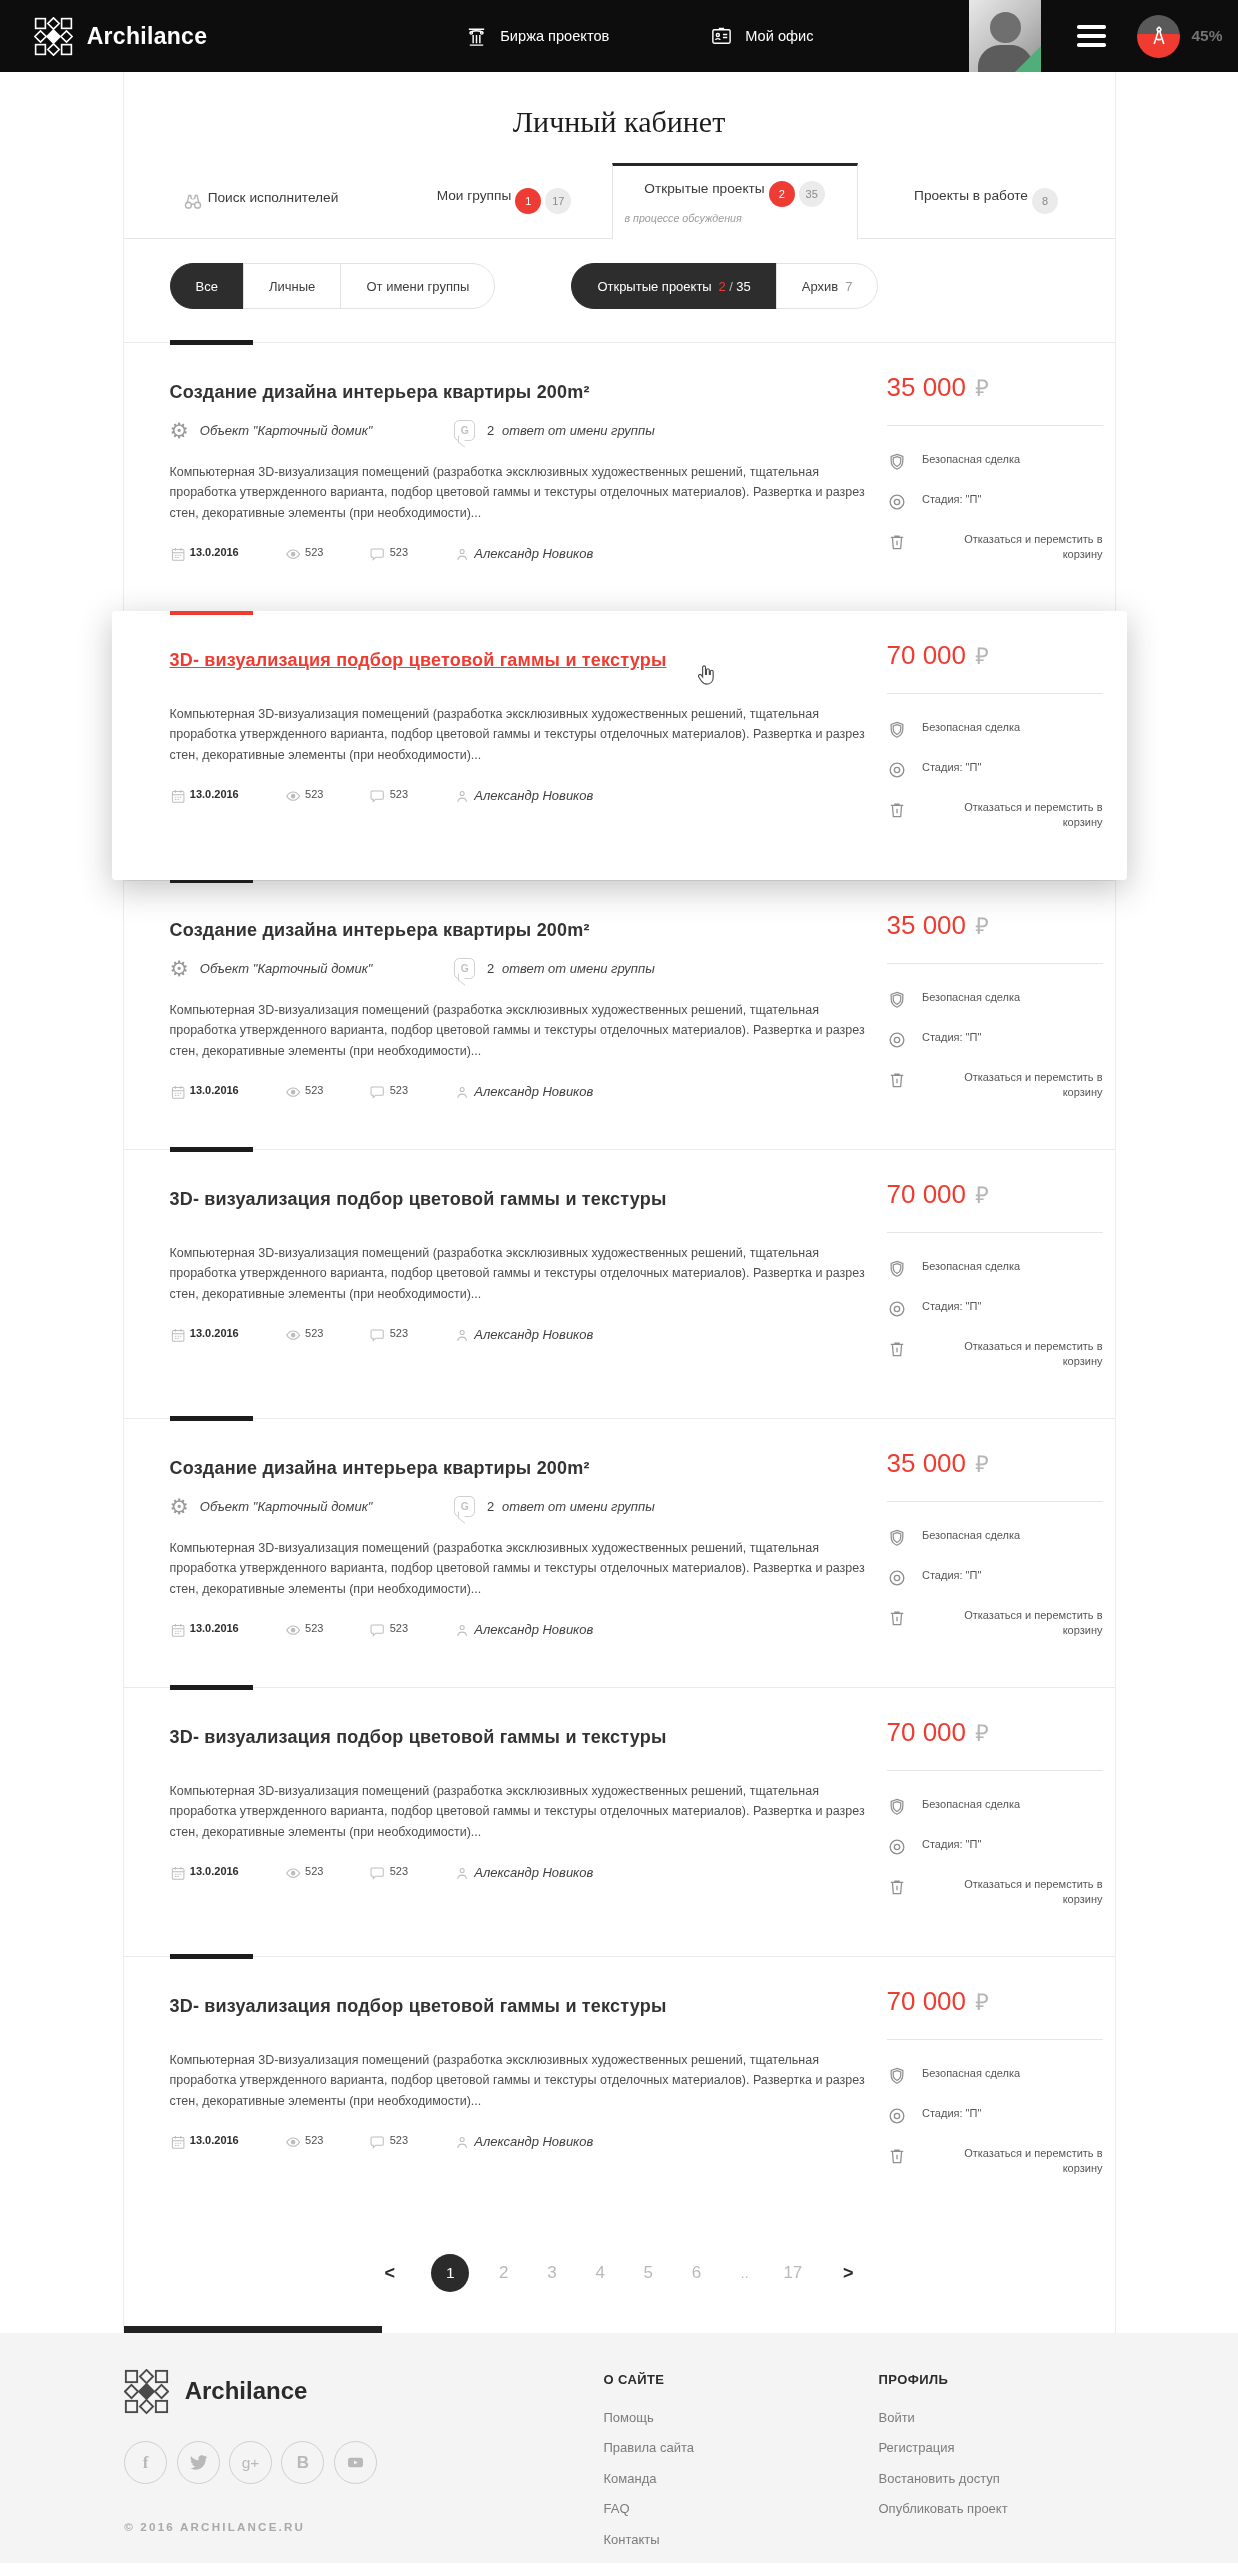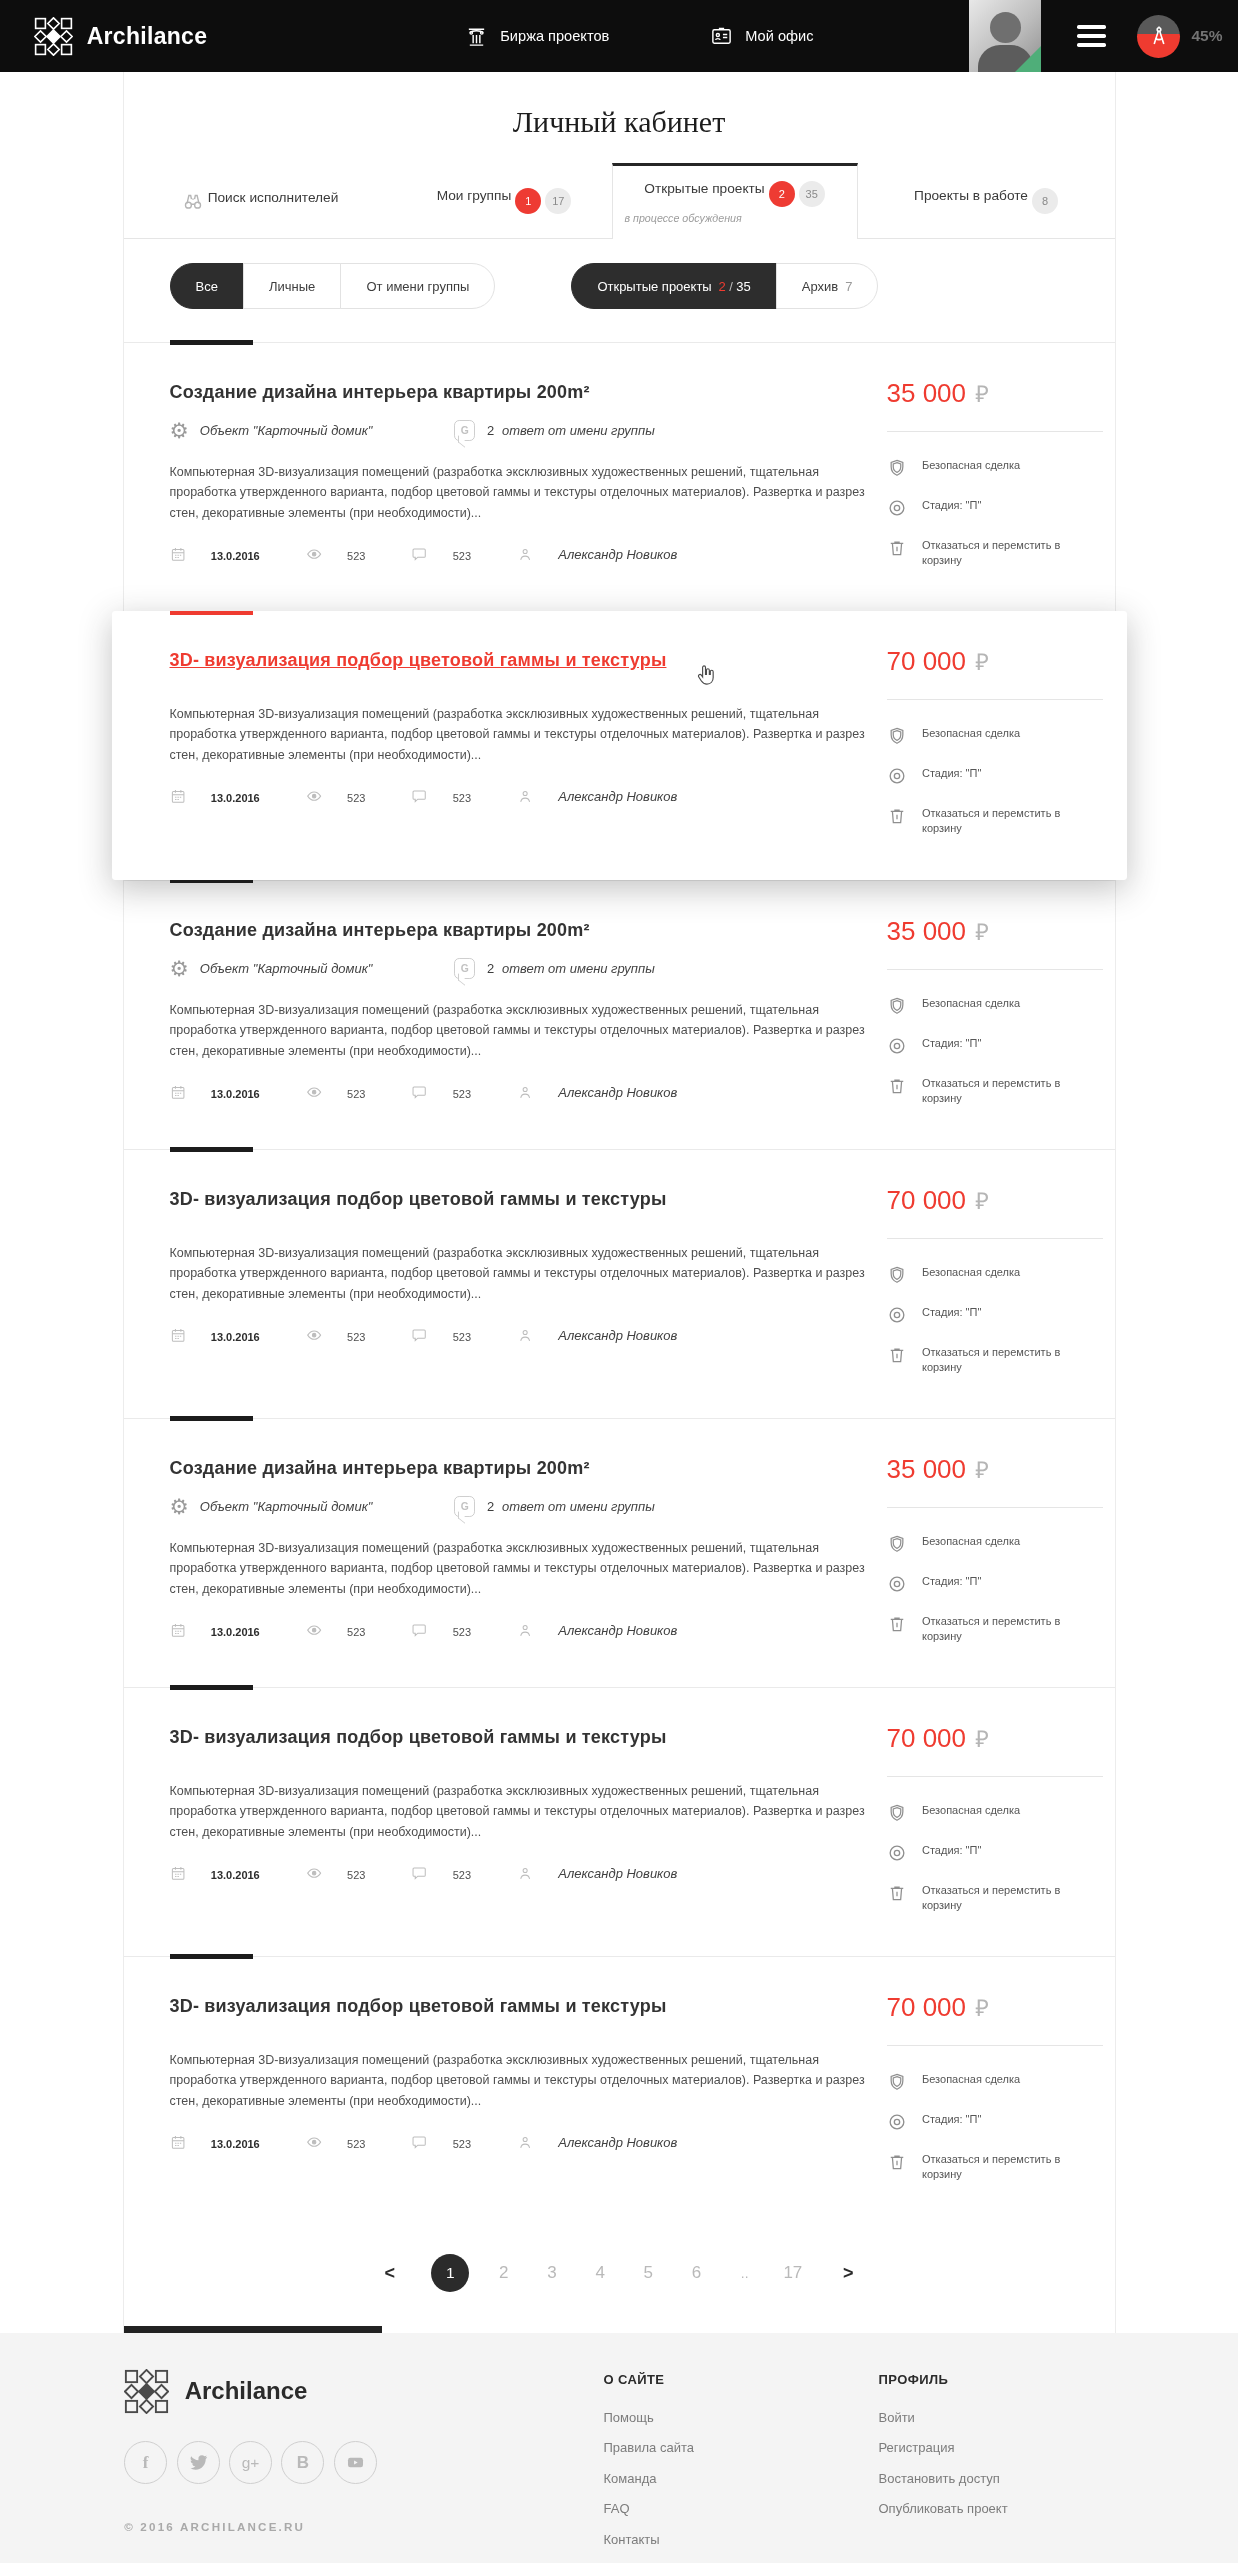--- a/index.html
+++ b/index.html
@@ -66,26 +66,26 @@
   .obj-text { font-style:italic; font-size:13px; color:#434343; margin-left:11px; }
   .gbubble { position:relative; width:20.6px; height:20.6px; border:1.7px solid #cfcfcf; border-radius:5.2px; margin-left:82px;
              display:inline-flex; align-items:center; justify-content:center; font-size:10.3px; font-weight:bold; color:#c2c2c2; }
   .gbubble:after { content:""; position:absolute; left:2.6px; bottom:-5.2px; width:6px; height:6px; background:#fff;
                    border-left:1.7px solid #cfcfcf; border-bottom:1.7px solid #cfcfcf; transform:skewY(38deg); }
   .rcount { font-size:13px; color:#3d3d3d; margin-left:12px; }
   .rlabel { font-style:italic; font-size:13px; color:#434343; margin-left:7.7px; }
   .desc { margin:20.6px 0 0; width:697px; font-size:12.5px; line-height:1.62; color:#4f4f4f; }
   .card--plain .desc { margin-top:33px; }
   .meta { display:flex; align-items:center; margin-top:23px; }
-  .meta-item { display:flex; align-items:flex-end; gap:25px; margin-right:46px; color:#4f4f4f; font-size:11px; }
+  .meta-item { display:flex; align-items:flex-start; gap:4px; margin-right:46px; color:#4f4f4f; font-size:11px; }
   .meta-item svg { width:16.3px; height:16.3px; color:#bdbdbd; }
   .meta-date { font-weight:bold; color:#2d2d2d; }
   .meta-author { font-style:italic; font-size:13px; color:#414141; }
 
-  .card-right { position:absolute; top:34px; right:12px; width:216px; }
+  .card-right { position:absolute; top:28px; right:12px; width:216px;text-align:right; }
   .price { display:flex; align-items:baseline; }
   .price-amount { font-size:26px; color:#ef3b30; }
   .price-cur { font-size:23px; color:#b5b5b5; margin-left:9.4px; }
   .card-right hr { border:none; border-top:0.9px solid #e5e5e5; margin:22px 0 26px; }
   .opt { display:flex; align-items:flex-start; gap:15.5px; margin-bottom:20px; font-size:11px; color:#565656; line-height:1.35; cursor:pointer; }
   .opt svg { width:20px; height:20px; flex:none; color:#8f8f8f; }
 
   .card--hover { margin:0 -12px; padding-left:58px; border-top:none; border-radius:3.4px; z-index:3;
                  box-shadow:0 8.6px 33px rgba(40,40,40,.28); }
   .card--hover .dash { top:0; left:58px; background:#ef3b30; }

